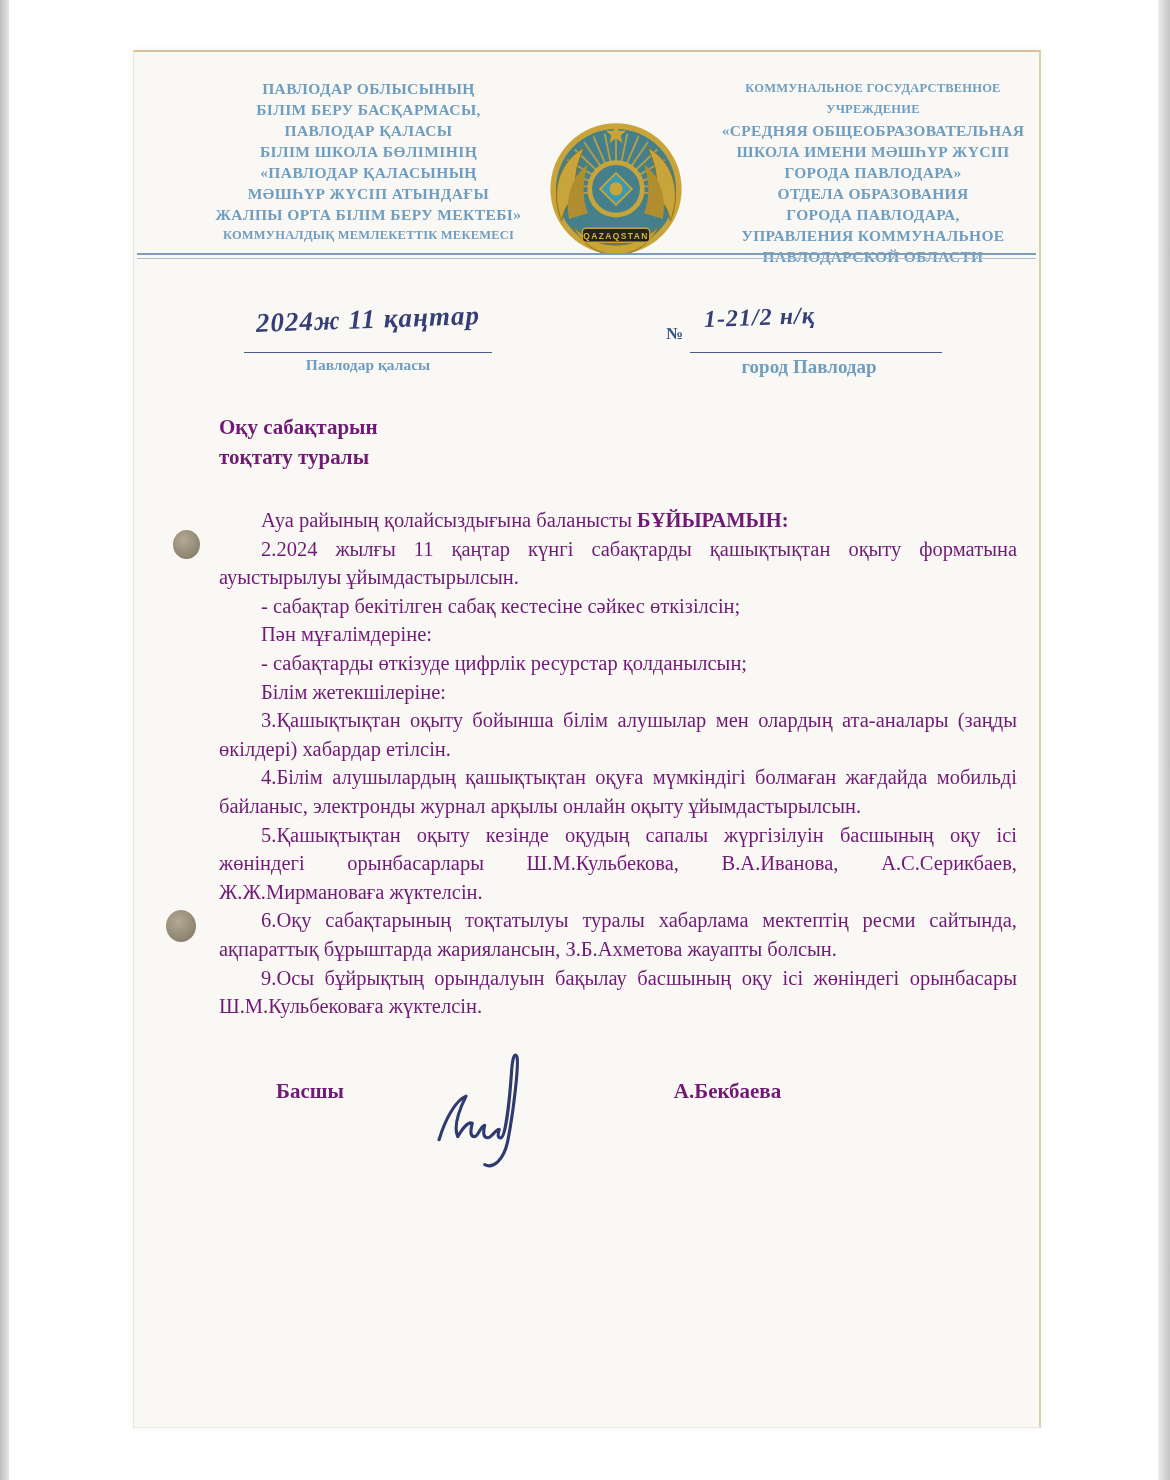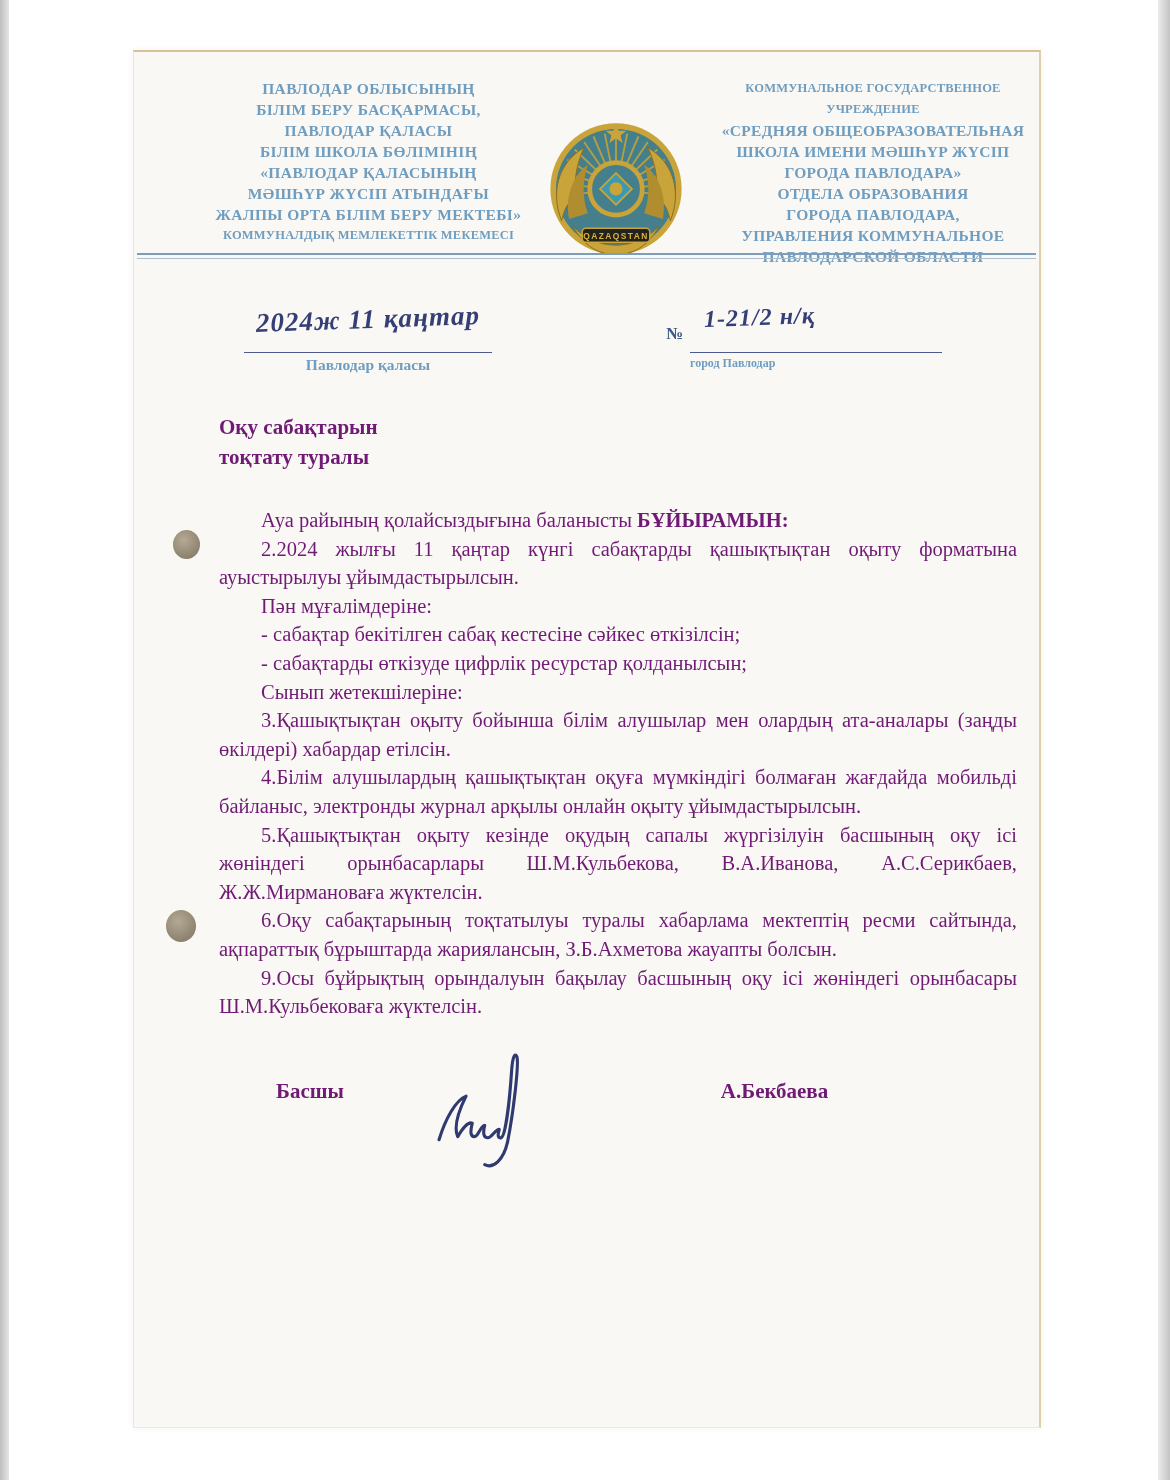--- a/index.html
+++ b/index.html
@@ -50,34 +50,34 @@
   .hand{color:#353f76;font-style:italic;font-weight:bold;}
   .kk-date-box{position:absolute;left:110px;top:252px;width:248px;height:48px;
     border-bottom:1.5px solid #4c5a8d;text-align:center;}
   .kk-date-box .hand{display:inline-block;font-size:27px;transform:rotate(-2deg);letter-spacing:1px;}
   .kk-place{position:absolute;left:110px;top:304px;width:248px;text-align:center;
     color:#6f9dc0;font-size:15.5px;font-weight:bold;}
   .num-label{position:absolute;left:532px;top:272px;font-size:17px;color:#3d5a86;font-weight:bold;}
   .ru-num-box{position:absolute;left:556px;top:252px;width:238px;height:48px;
     border-bottom:1.5px solid #4c5a8d;text-align:left;padding-left:14px;}
   .ru-num-box .hand{display:inline-block;font-size:24px;transform:rotate(-2deg);letter-spacing:1px;}
-  .ru-place{position:absolute;left:556px;top:304px;width:238px;text-align:left;
-    color:#6f9dc0;font-size:12px;font-weight:bold;}
+  .ru-place{position:absolute;left:556px;top:304px;width:238px;text-align:center;
+    color:#6f9dc0;font-size:19px;font-weight:bold;}
 
   
   .content{position:absolute;left:85px;top:360px;width:798px;color:#701a75;}
   .subject{font-weight:bold;font-size:21px;line-height:30px;margin-bottom:34px;}
   .content p{
     margin:0;font-size:20.5px;line-height:28.6px;
     text-align:justify;text-indent:42px;
   }
   .content p .bold{font-weight:bold;}
 
   
-  .sign-row{display:flex;align-items:flex-end;margin-top:58px;gap:47px;}
+  .sign-row{display:flex;align-items:flex-end;margin-top:58px;}
   .sign-role{font-weight:bold;font-size:21px;margin-left:57px;}
   .sign-name{font-weight:bold;font-size:21px;margin-left:330px;}
   .signature-svg{position:absolute;left:292px;top:986px;}
 
   
   .hole{position:absolute;border-radius:50%;
     background:radial-gradient(circle at 40% 35%, #b3a994, #8e836f 70%, #7c7260);}
   .hole.h1{left:39px;top:478px;width:27px;height:29px;}
   .hole.h2{left:32px;top:858px;width:30px;height:32px;}
 </style>
@@ -178,24 +178,24 @@
 
   <div class="content">
     <div class="subject">
       <div>Оқу сабақтарын</div>
       <div>тоқтату туралы</div>
     </div>
 
     <p><span>Ауа райының қолайсыздығына баланысты </span><span class="bold">БҰЙЫРАМЫН:</span></p>
 
     <p>2.2024 жылғы 11 қаңтар күнгі сабақтарды қашықтықтан оқыту форматына ауыстырылуы ұйымдастырылсын.</p>
+    <p>- сабақтар бекітілген сабақ кестесіне сәйкес өткізілсін;</p>
     <p>Пән мұғалімдеріне:</p>
-    <p>- сабақтар бекітілген сабақ кестесіне сәйкес өткізілсін;</p>
     <p>- сабақтарды өткізуде цифрлік ресурстар қолданылсын;</p>
-    <p>Сынып жетекшілеріне:</p>
+    <p>Білім жетекшілеріне:</p>
     <p>3.Қашықтықтан оқыту бойынша білім алушылар мен олардың ата-аналары (заңды өкілдері) хабардар етілсін.</p>
     <p>4.Білім алушылардың қашықтықтан оқуға мүмкіндігі болмаған жағдайда мобильді байланыс, электронды журнал арқылы онлайн оқыту ұйымдастырылсын.</p>
     <p>5.Қашықтықтан оқыту кезінде оқудың сапалы жүргізілуін басшының оқу ісі жөніндегі орынбасарлары Ш.М.Кульбекова, В.А.Иванова, А.С.Серикбаев, Ж.Ж.Мирмановаға жүктелсін.</p>
     <p>6.Оқу сабақтарының тоқтатылуы туралы хабарлама мектептің ресми сайтында, ақпараттық бұрыштарда жариялансын, З.Б.Ахметова жауапты болсын.</p>
     <p>9.Осы бұйрықтың орындалуын бақылау басшының оқу ісі жөніндегі орынбасары Ш.М.Кульбековаға жүктелсін.</p>
 
     <div class="sign-row">
       <span class="sign-role">Басшы</span>
       <span class="sign-name">А.Бекбаева</span>
     </div>

